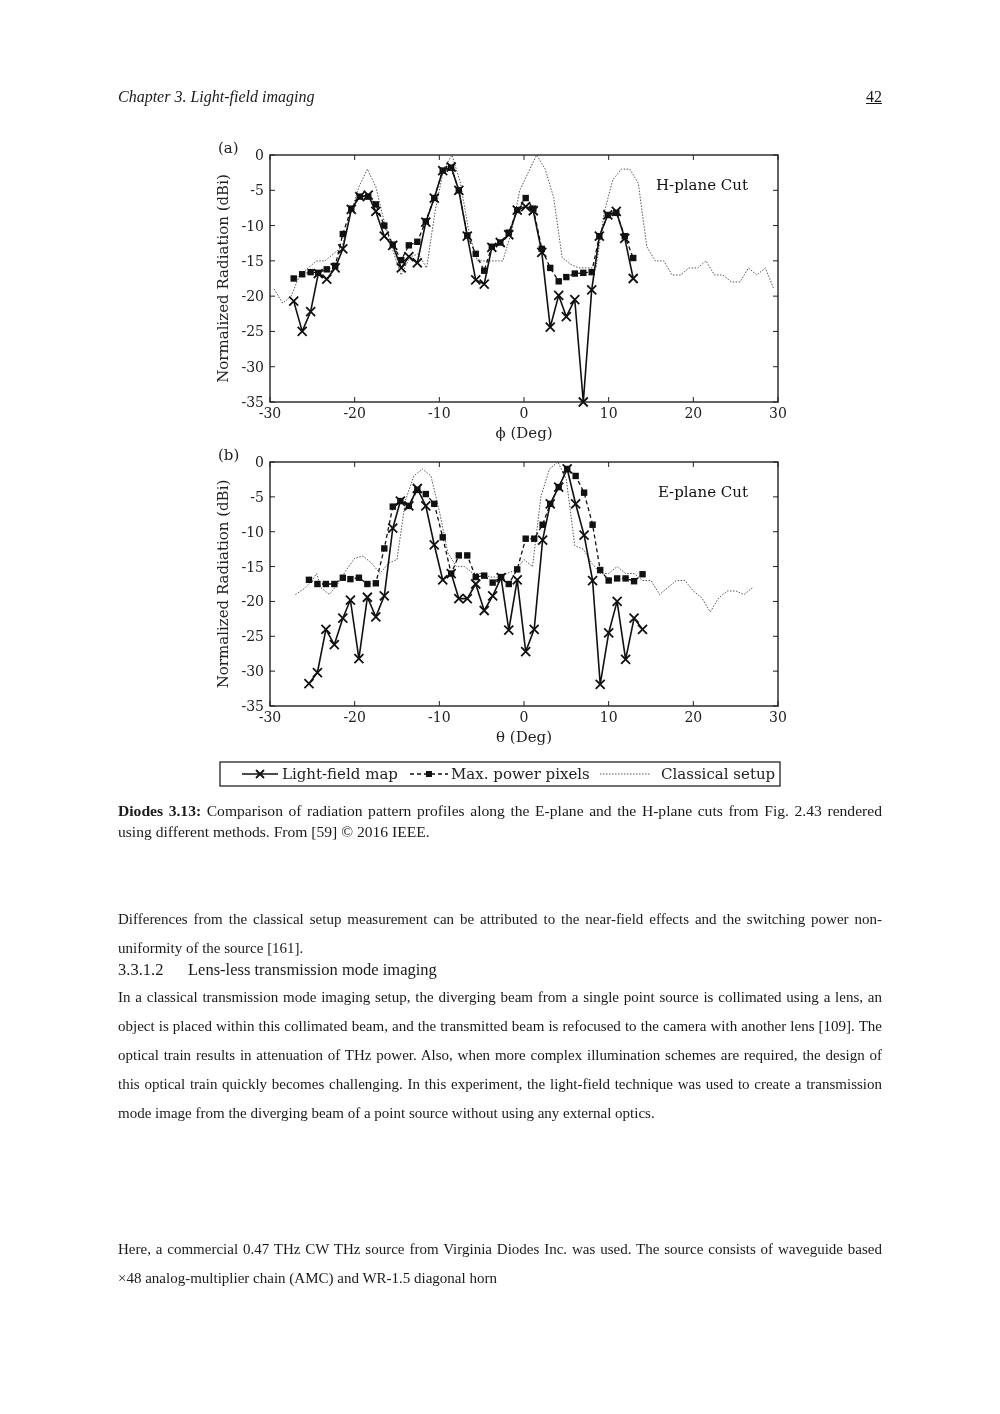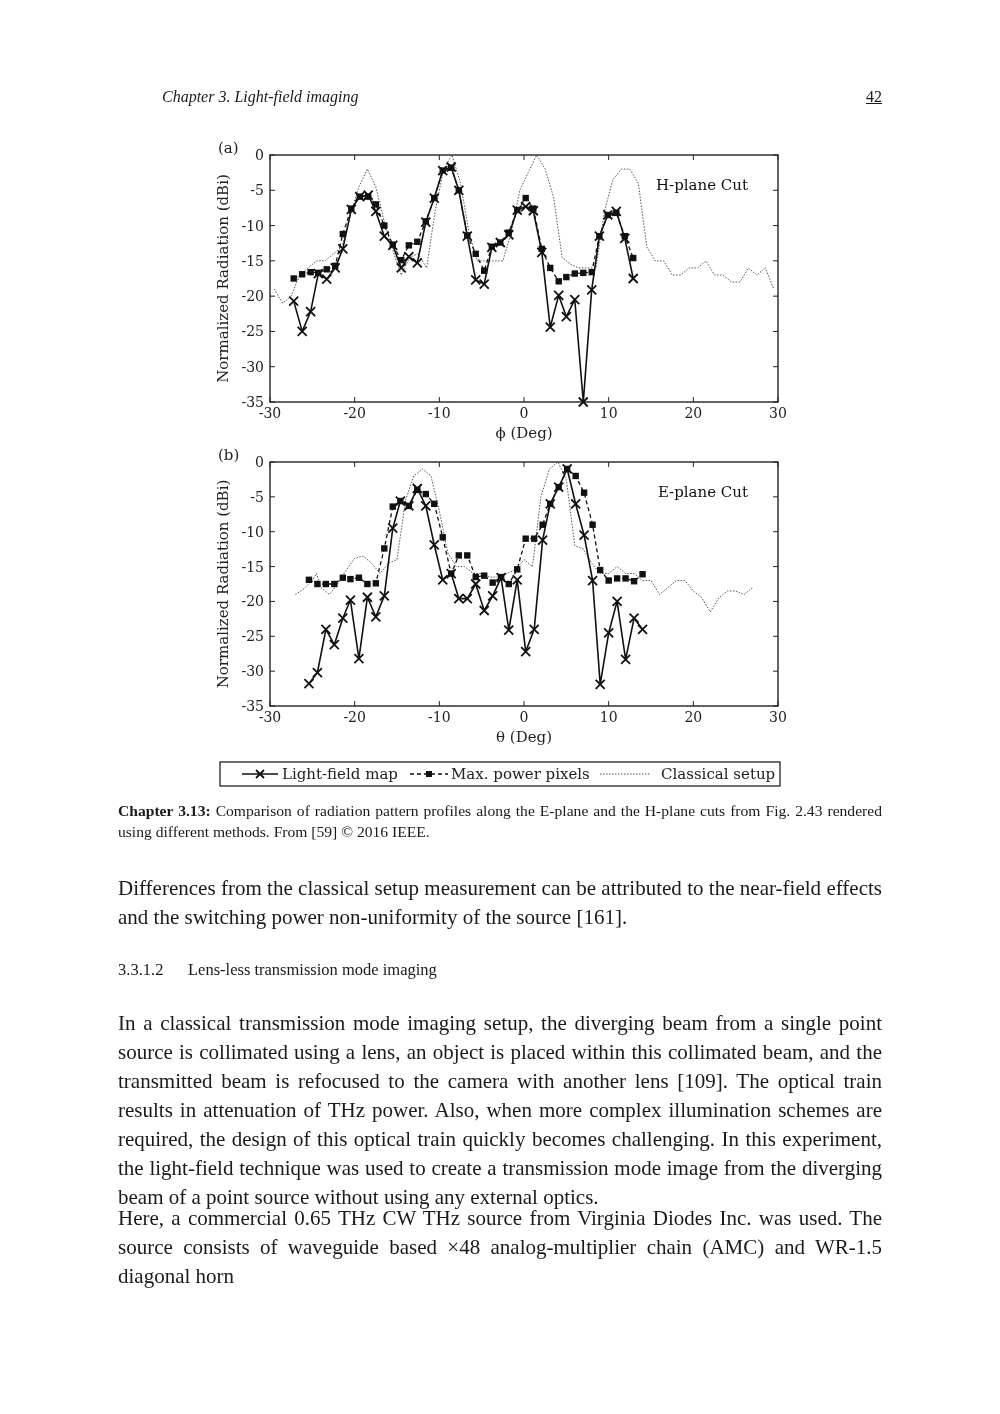--- a/index.html
+++ b/index.html
@@ -1,30 +1,30 @@
 <!DOCTYPE html>
 <html><head>
 <meta charset="utf-8">
 <style>
   html, body { margin: 0; padding: 0; background: #ffffff; }
   body { width: 1000px; height: 1414px; position: relative; overflow: hidden;
          font-family: "Liberation Serif", "DejaVu Serif", serif; color: #1a1a1a; }
   .header { position: absolute; top: 88px; left: 118px; right: 118px; height: 24px;
             font-size: 16px; }
-  .header .chapter { position: absolute; left: 0; font-style: italic; margin-left: 44px; }
+  .header .chapter { position: absolute; left: 0; font-style: italic; }
   .header .pageno { position: absolute; right: 0; text-decoration: underline; }
   #figure { position: absolute; left: 200px; top: 135px; width: 600px; height: 660px; }
   #figure svg { width: 600px; height: 660px; display: block; }
   .caption { position: absolute; left: 118px; top: 800px; width: 764px; font-size: 15.6px;
              line-height: 21px; text-align: justify; }
   .caption b { font-weight: bold; }
-  .para { position: absolute; left: 118px; width: 764px; font-size: 21px; line-height: 29px;
-          text-align: justify; text-align-last: left; }
+  .para { position: absolute; left: 118px; width: 764px; font-size: 15px; line-height: 29px;
+          text-align: justify; text-align-last: left; margin-top: 31px; }
   #p1 { top: 874px; }
-  #p2 { top: 1009px; }
+  #p2 { top: 952px; }
   #p3 { top: 1204px; }
   .subsec { position: absolute; left: 118px; top: 960px; font-size: 16.5px; font-weight: normal; }
   .subsec .num { display: inline-block; width: 70px; }
   .ax-text { font-family: "DejaVu Serif", serif; font-size: 14px; fill: #222; }
   .ax-label { font-family: "DejaVu Serif", serif; font-size: 15px; fill: #222; }
   .panel-title { font-family: "DejaVu Serif", serif; font-size: 15px; fill: #111; }
 </style>
 </head>
 <body>
 
@@ -313,23 +313,23 @@
       <text x="82" y="644" class="ax-label">Light-field map</text>
       <line x1="210" y1="639" x2="248" y2="639" stroke="#111" stroke-width="1.3" stroke-dasharray="4,3"></line>
       <rect x="226" y="636" width="6" height="6" fill="#111"></rect>
       <text x="251" y="644" class="ax-label">Max. power pixels</text>
       <line x1="400" y1="639" x2="450" y2="639" stroke="#555" stroke-width="1" stroke-dasharray="1.5,1.5"></line>
       <text x="461" y="644" class="ax-label">Classical setup</text>
     </svg>
 </div>
 
 <div class="caption">
-  <b>Chapter 3.13:</b><span> Comparison of radiation pattern profiles along the E-plane and the H-plane cuts from Fig. 2.43 rendered using different methods. From [59] © 2016 IEEE.</span>
+  <b>Diodes 3.13:</b><span> Comparison of radiation pattern profiles along the E-plane and the H-plane cuts from Fig. 2.43 rendered using different methods. From [59] © 2016 IEEE.</span>
 </div>
 
 <div class="para" id="p1">Differences from the classical setup measurement can be attributed to the near-field effects and the switching power non-uniformity of the source [161].</div>
 
 <div class="subsec">
   <span class="num">3.3.1.2</span><span>Lens-less transmission mode imaging</span>
 </div>
 
 <div class="para" id="p2">In a classical transmission mode imaging setup, the diverging beam from a single point source is collimated using a lens, an object is placed within this collimated beam, and the transmitted beam is refocused to the camera with another lens [109]. The optical train results in attenuation of THz power. Also, when more complex illumination schemes are required, the design of this optical train quickly becomes challenging. In this experiment, the light-field technique was used to create a transmission mode image from the diverging beam of a point source without using any external optics.</div>
-<div class="para" id="p3">Here, a commercial 0.65 THz CW THz source from Virginia Diodes Inc. was used. The source consists of waveguide based ×48 analog-multiplier chain (AMC) and WR-1.5 diagonal horn</div>
+<div class="para" id="p3">Here, a commercial 0.47 THz CW THz source from Virginia Diodes Inc. was used. The source consists of waveguide based ×48 analog-multiplier chain (AMC) and WR-1.5 diagonal horn</div>
 
 </body></html>

